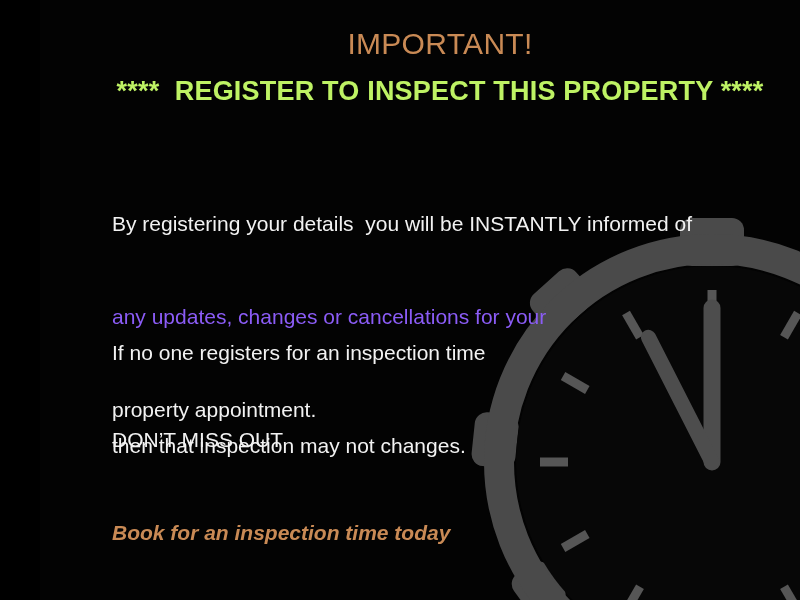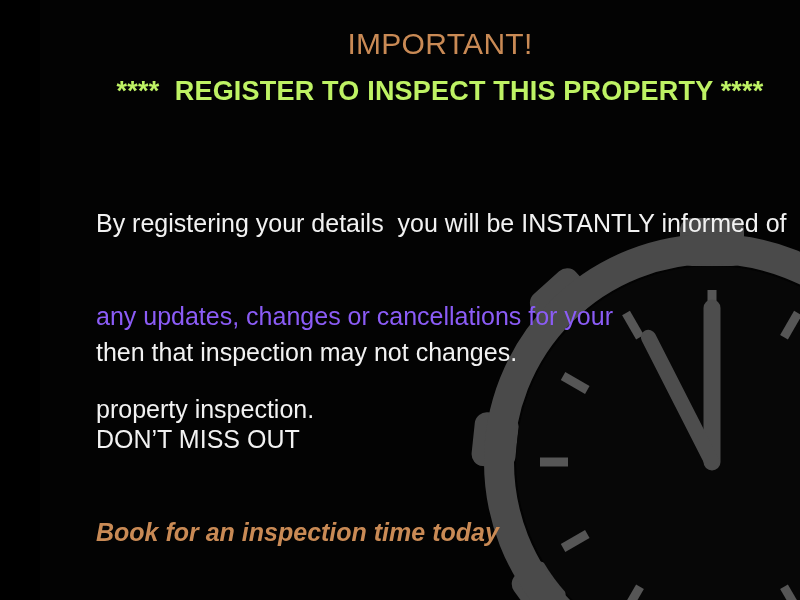--- a/index.html
+++ b/index.html
@@ -57,23 +57,23 @@
     text-align: center;
     font-size: 27px;
     font-weight: 700;
     letter-spacing: 0.2px;
     line-height: 34px;
     white-space: pre;
   }
 
   .body-block {
     position: absolute;
-    left: 56px;
+    left: 72px;
     white-space: pre;
-    font-size: 25px;
+    font-size: 21px;
     line-height: 31px;
     font-weight: 400;
   }
   #para-1 { top: 146px; }
   #para-2 { top: 275px; }
   #para-3 { top: 362px; }
 
   .line        { display: block; }
   .line-bold   { display: block; font-weight: 700; }
 </style>
@@ -171,24 +171,25 @@
 
   <div id="text-layer">
 
     <div class="headline-1" style="color: rgb(201, 138, 85);">IMPORTANT!</div>
 
     <div class="headline-2" style="color: #bef264;">****  REGISTER TO INSPECT THIS PROPERTY ****</div>
 
     <div class="body-block" id="para-1">
       <span class="line" style="color: rgb(242, 242, 242);">By registering your details  you will be INSTANTLY informed of</span>
       <span class="line" style="color: #8b5cf6;">any updates, changes or cancellations for your</span>
-      <span class="line" style="color: rgb(242, 242, 242);">property inspection.</span>
+      <span class="line" style="color: rgb(242, 242, 242);">property appointment.</span>
     </div>
 
     <div class="body-block" id="para-2">
+      <span class="line" style="color: rgb(242, 242, 242);">If no one registers for an inspection time</span>
       <span class="line" style="color: rgb(242, 242, 242);">then that inspection may not changes.</span>
     </div>
 
     <div class="body-block" id="para-3">
       <span class="line" style="color: rgb(242, 242, 242);">DON’T MISS OUT</span>
       <span class="line-bold" style="color: rgb(201, 138, 85); font-style: italic;">Book for an inspection time today</span>
       
     </div>
 
   </div>

